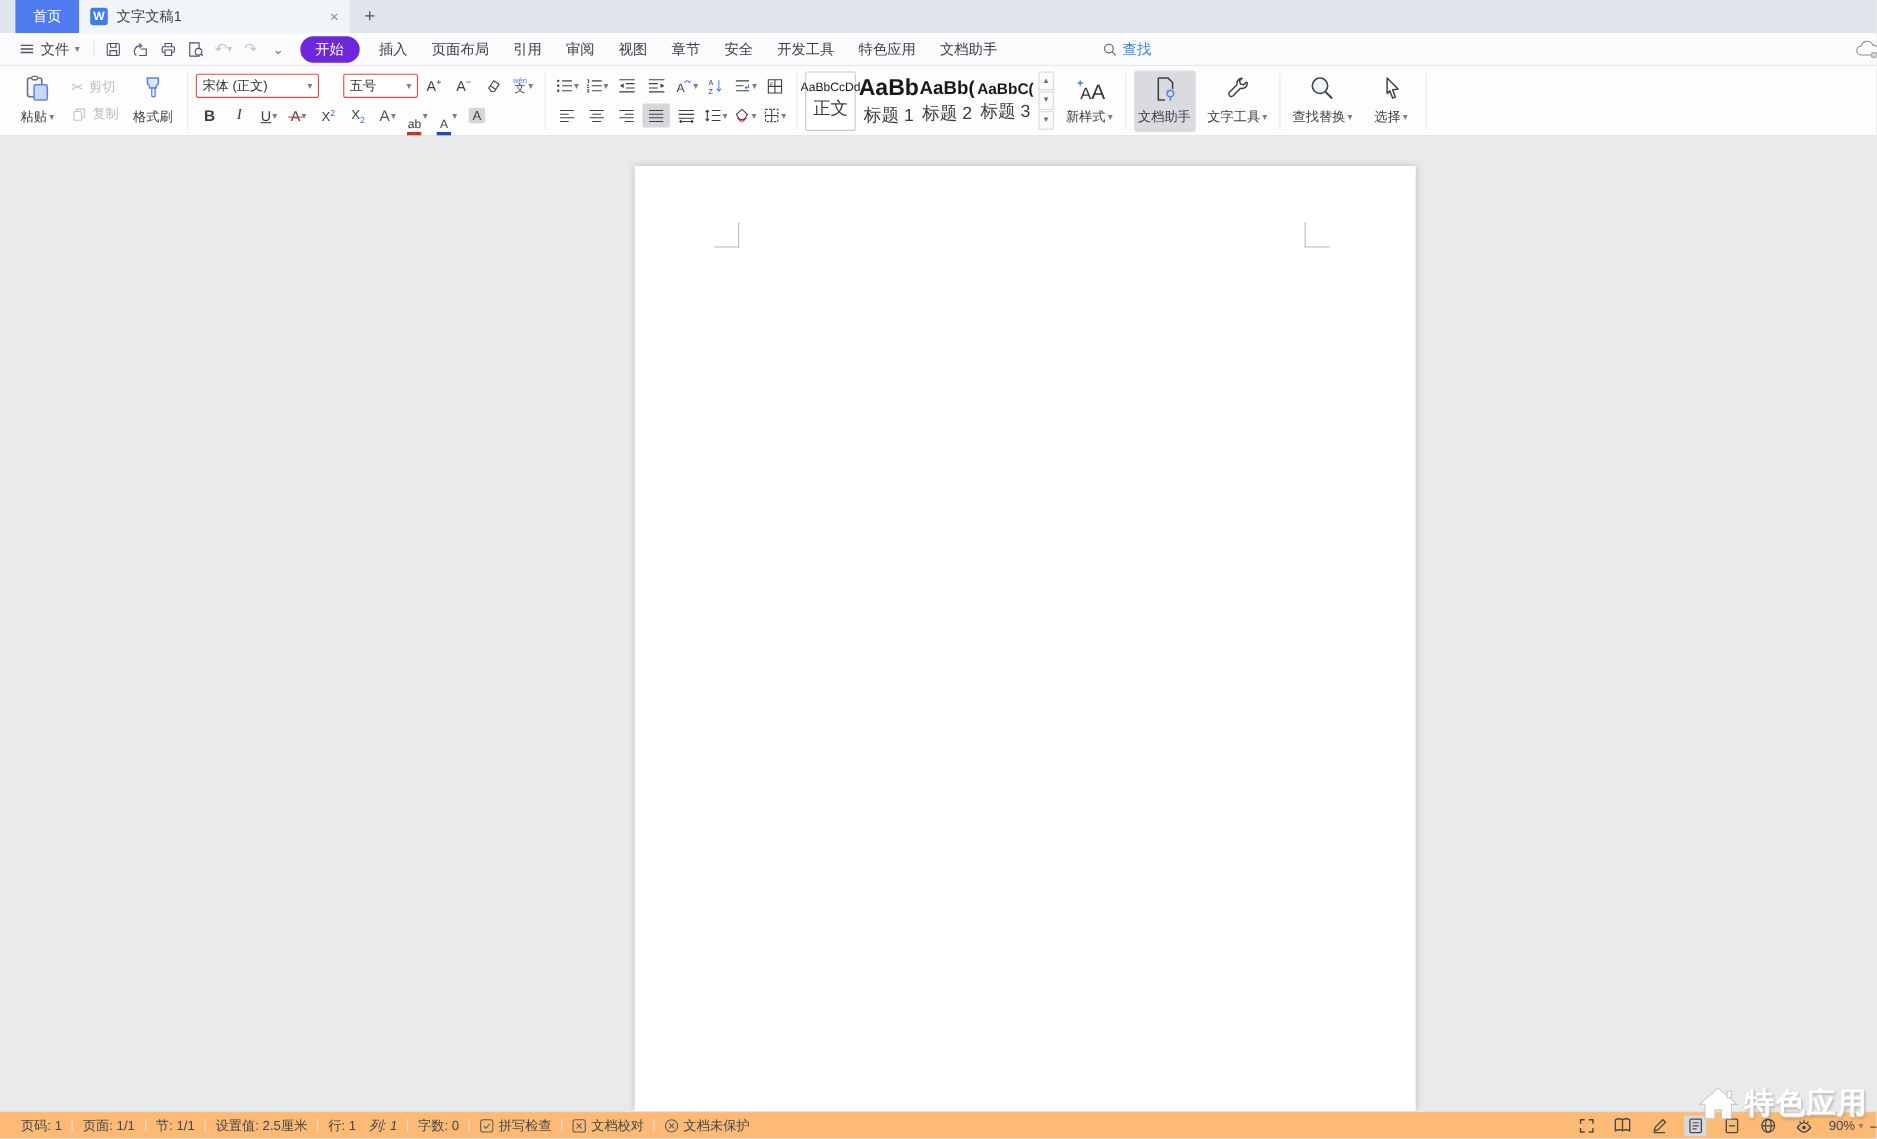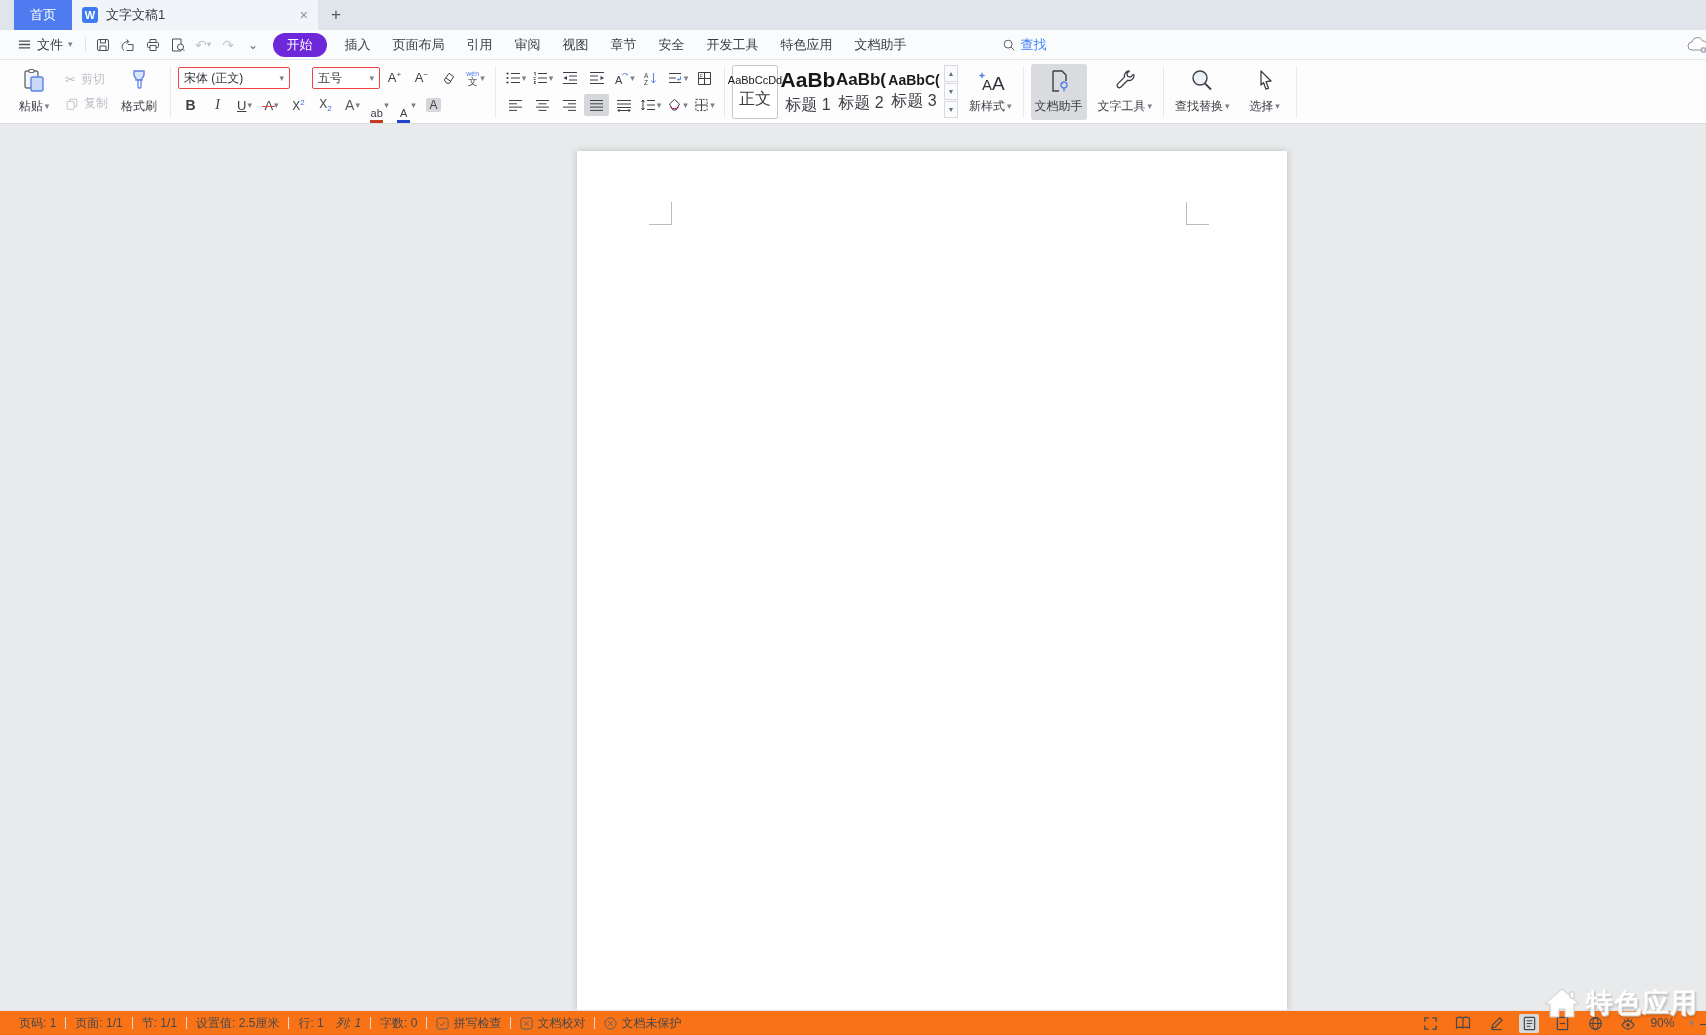--- a/index.html
+++ b/index.html
@@ -87,28 +87,28 @@
 
   
   .docarea { position:relative; height:886px; background:#e9eaeb; overflow:hidden; }
   .page { position:absolute; left:577px; top:27px; width:710px; height:859px;
     background:#fff; box-shadow:0 0 7px rgba(0,0,0,.20); }
   .mark { position:absolute; width:23px; height:23px; }
   .mark.l { left:72px; top:51px; border-right:1px solid #b8bbc0; border-bottom:1px solid #b8bbc0; }
   .mark.r { left:609px; top:51px; border-left:1px solid #b8bbc0; border-bottom:1px solid #b8bbc0; }
 
   
-  .statusbar { height:25px; background:#f97316; border-top:1px solid #e0e2e5;
+  .statusbar { height:25px; background:#fdba74; border-top:1px solid #e0e2e5;
     display:flex; align-items:center; font-size:12px; color:#44484e; padding:0 0 0 10px; }
   .sitem { margin:0 9px; white-space:nowrap; display:flex; align-items:center; gap:4px; }
   .ssep { width:1px; height:12px; background:#dcdee2; }
   .viewicons { margin-left:auto; display:flex; align-items:center; gap:13px; margin-right:2px; }
   .vi { display:flex; align-items:center; justify-content:center; width:20px; height:19px; border-radius:2px; }
   .vi.active { background:#d7d9db; }
-  .zoomlbl { display:flex; align-items:center; gap:15px; margin:0 6px 0 10px; }
+  .zoomlbl { display:flex; align-items:center; gap:3px; margin:0 6px 0 10px; }
   .zoomminus { font-size:14px; color:#44484e; margin-right:-8px; }
 
   
   .watermark { position:absolute; right:8px; bottom:14px; z-index:40; pointer-events:none;
     display:flex; align-items:center; gap:5px; opacity:.97; }
   .wm-text { font-size:27px; font-weight:bold; color:#fff;
     text-shadow:1px 1px 0 #c7c7c7, -1px -1px 0 #e9e9e9, 1px 2px 3px rgba(0,0,0,.28); letter-spacing:1px; }
 </style>
 </head>
 <body>

